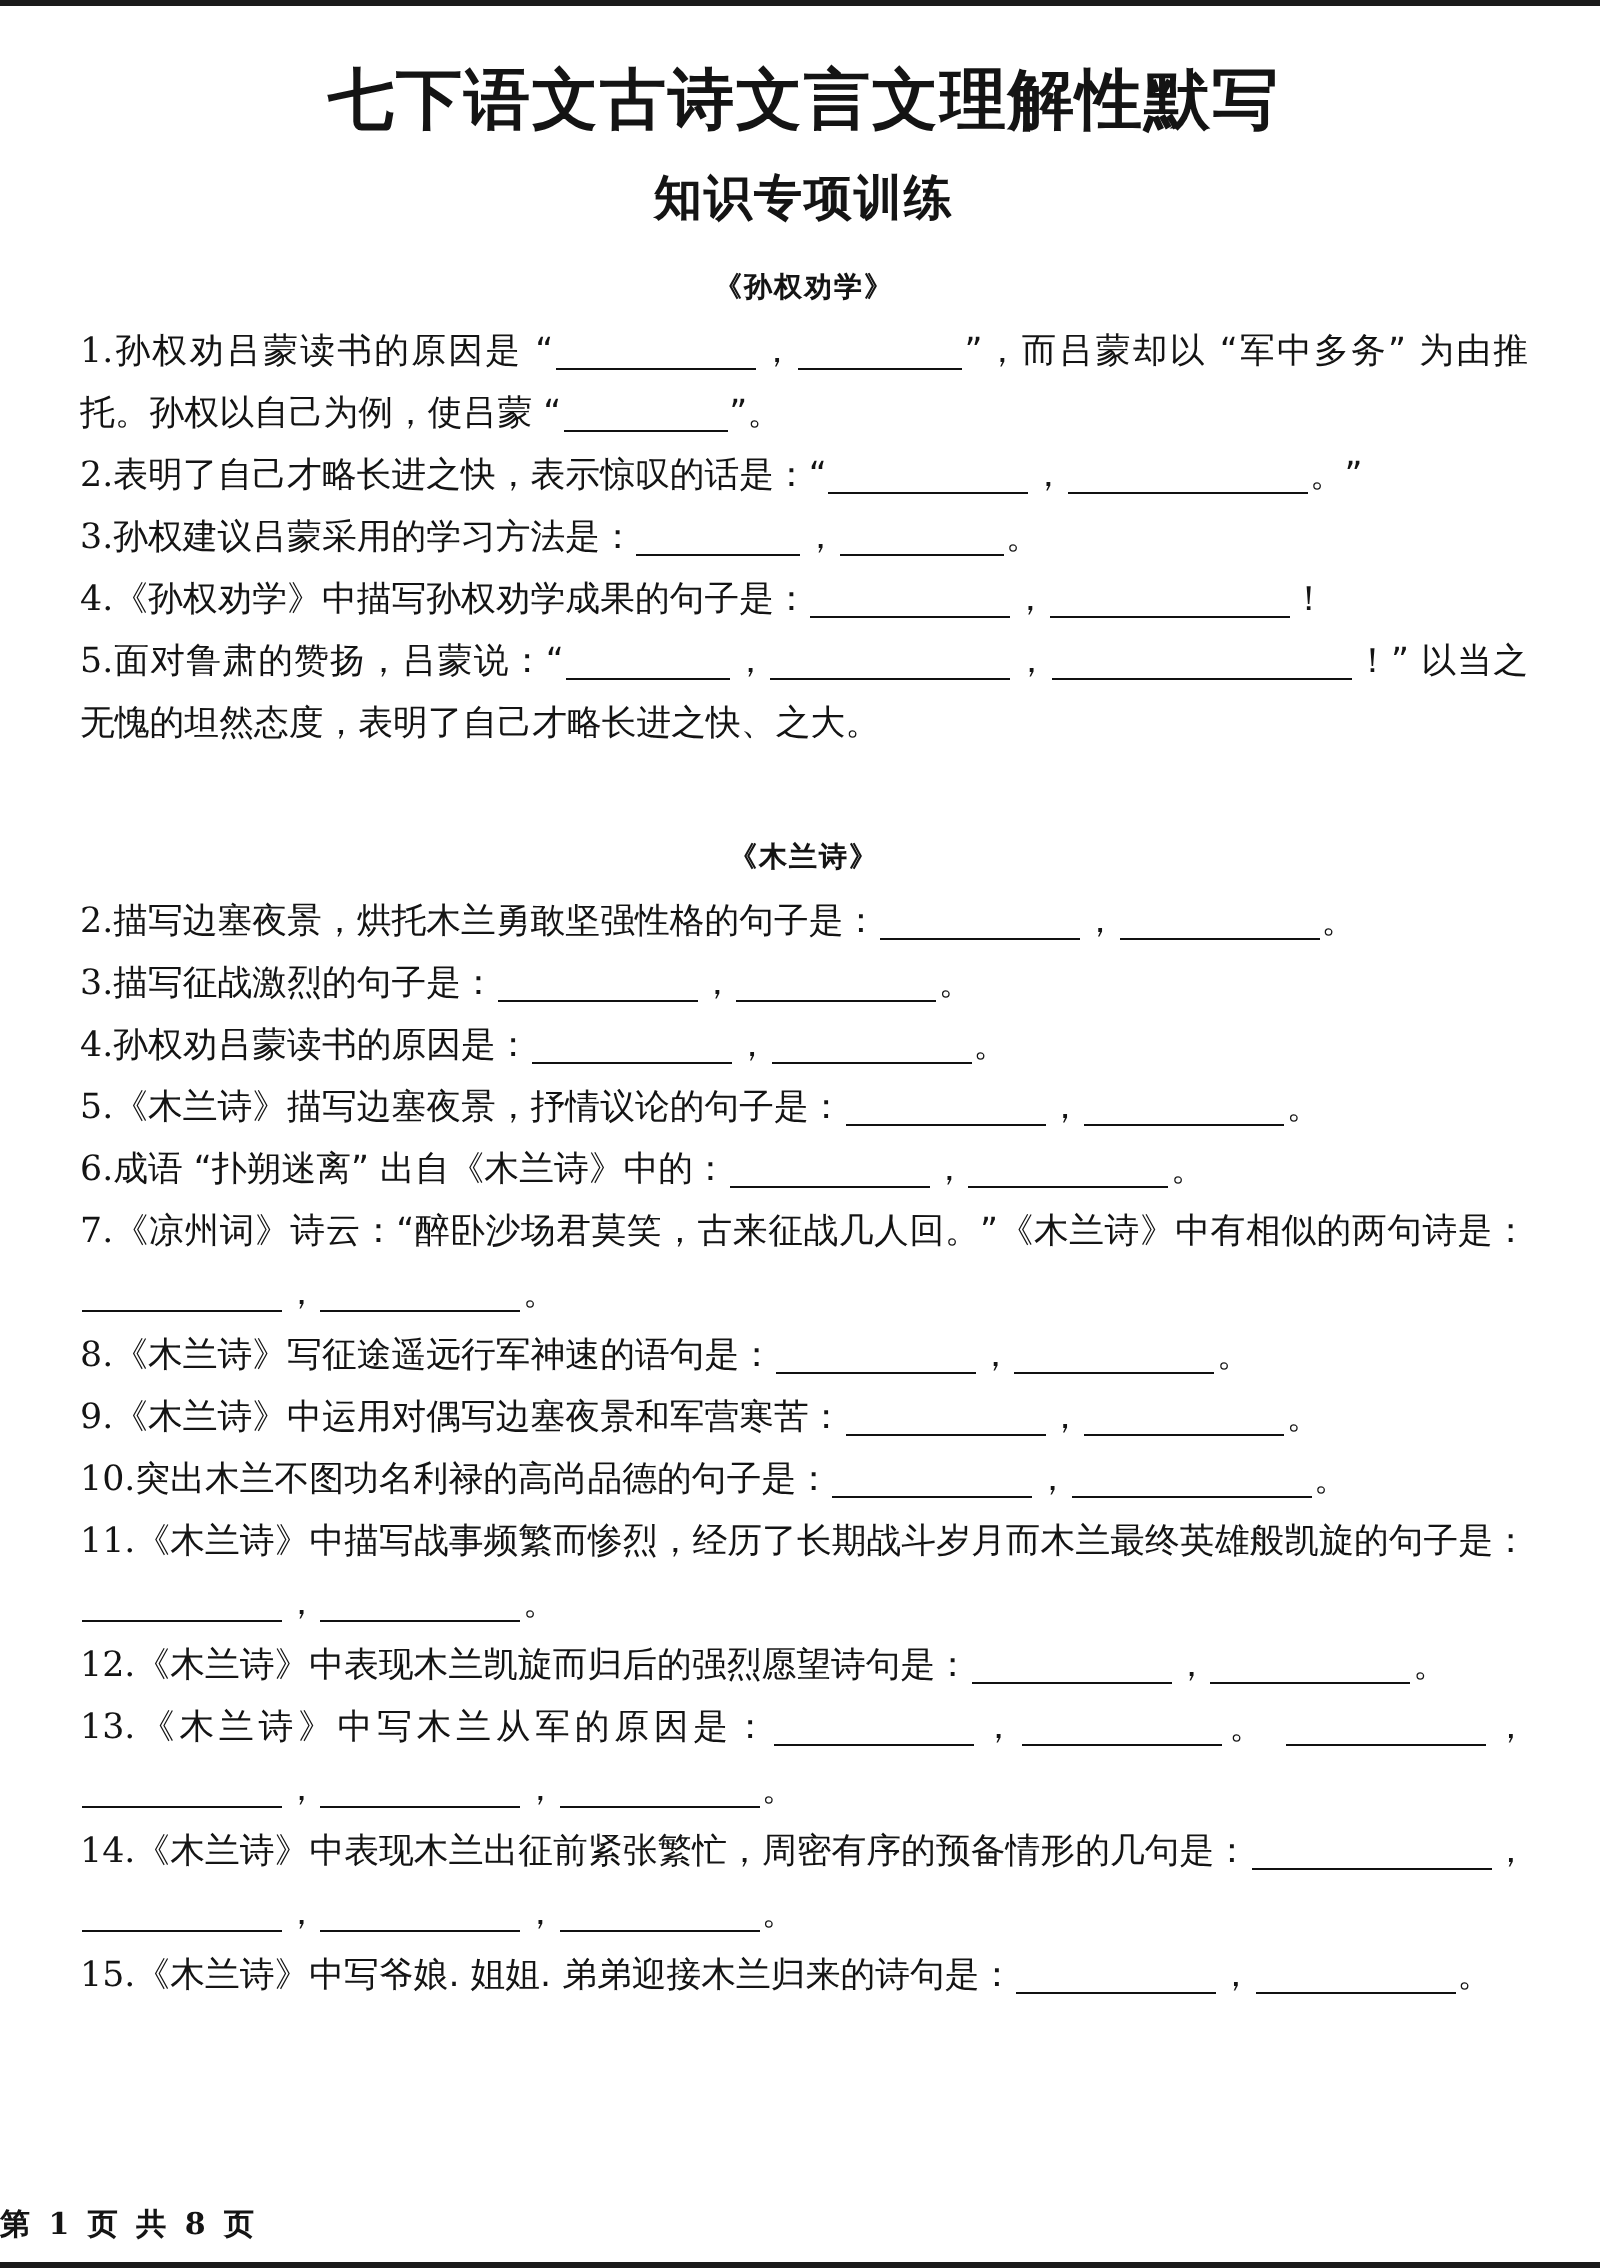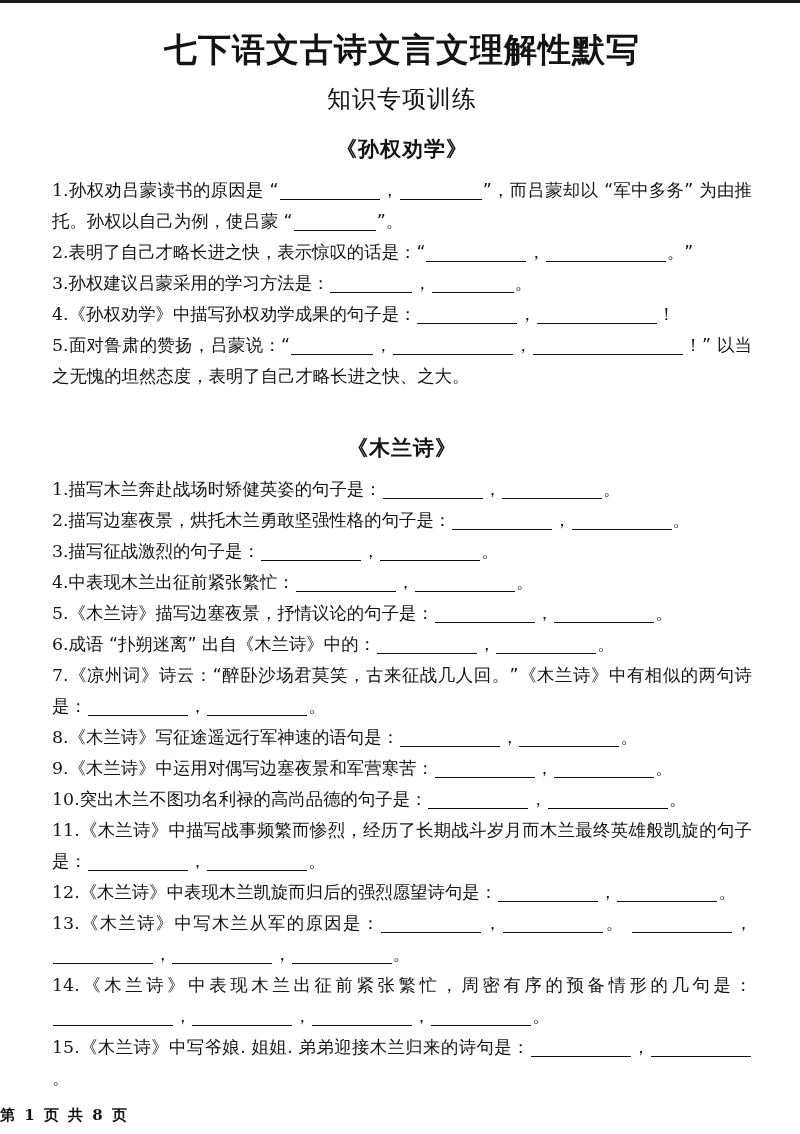--- a/index.html
+++ b/index.html
@@ -43,36 +43,36 @@
     text-align: center;
     font-size: 33px;
     font-weight: 700;
     letter-spacing: 1px;
     line-height: 1.25;
     margin: 8px 0 0 0;
   }
   .doc-subtitle {
     text-align: center;
     font-size: 24px;
-    font-weight: 400;
+    font-weight: 700;
     letter-spacing: 1px;
     line-height: 1.3;
     margin: 14px 0 0 0;
   }
   .section-title {
     text-align: center;
-    font-size: 21px;
+    font-size: 14px;
     font-weight: 700;
     letter-spacing: 1px;
     margin: 20px 0 8px 0;
   }
   .section-title.second { margin-top: 42px; }
 
   
-  .qlist { margin: 12px; }
+  .qlist { margin: 0; }
   .q {
     font-size: 17.4px;
     line-height: 31px;
     margin: 0;
     text-align: justify;
     text-justify: inter-character;
     word-break: break-all;
   }
   .q .num { font-family: "DejaVu Serif", "Liberation Serif", serif; }
 
@@ -117,24 +117,23 @@
         <div class="section-title">《孙权劝学》</div>
         <div class="qlist">
           <p class="q"><span class="num">1.</span><span>孙权劝吕蒙读书的原因是 “</span><span class="bl bl-l"></span><span>，</span><span class="bl bl-m"></span><span>”，而吕蒙却以 “军中多务” 为由推托。孙权以自己为例，使吕蒙 “</span><span class="bl bl-m"></span><span>”。</span></p>
           <p class="q"><span class="num">2.</span><span>表明了自己才略长进之快，表示惊叹的话是：“</span><span class="bl bl-l"></span><span>，</span><span class="bl bl-xl"></span><span>。”</span></p>
           <p class="q"><span class="num">3.</span><span>孙权建议吕蒙采用的学习方法是：</span><span class="bl bl-m"></span><span>，</span><span class="bl bl-m"></span><span>。</span></p>
           <p class="q"><span class="num">4.</span><span>《孙权劝学》中描写孙权劝学成果的句子是：</span><span class="bl bl-l"></span><span>，</span><span class="bl bl-xl"></span><span>！</span></p>
           <p class="q"><span class="num">5.</span><span>面对鲁肃的赞扬，吕蒙说：“</span><span class="bl bl-m"></span><span>，</span><span class="bl bl-xl"></span><span>，</span><span class="bl bl-xxl"></span><span>！” 以当之无愧的坦然态度，表明了自己才略长进之快、之大。</span></p>
         </div>
         <div class="section-title second">《木兰诗》</div>
         <div class="qlist">
-          <p class="q"><span class="num">1.</span><span>描写木兰奔赴战场时矫健英姿的句子是：</span><span class="bl bl-l"></span><span>，</span><span class="bl bl-l"></span><span>。</span></p>
           <p class="q"><span class="num">2.</span><span>描写边塞夜景，烘托木兰勇敢坚强性格的句子是：</span><span class="bl bl-l"></span><span>，</span><span class="bl bl-l"></span><span>。</span></p>
           <p class="q"><span class="num">3.</span><span>描写征战激烈的句子是：</span><span class="bl bl-l"></span><span>，</span><span class="bl bl-l"></span><span>。</span></p>
-          <p class="q"><span class="num">4.</span><span>中表现木兰出征前紧张繁忙：</span><span class="bl bl-l"></span><span>，</span><span class="bl bl-l"></span><span>。</span></p>
+          <p class="q"><span class="num">4.</span><span>孙权劝吕蒙读书的原因是：</span><span class="bl bl-l"></span><span>，</span><span class="bl bl-l"></span><span>。</span></p>
           <p class="q"><span class="num">5.</span><span>《木兰诗》描写边塞夜景，抒情议论的句子是：</span><span class="bl bl-l"></span><span>，</span><span class="bl bl-l"></span><span>。</span></p>
           <p class="q"><span class="num">6.</span><span>成语 “扑朔迷离” 出自《木兰诗》中的：</span><span class="bl bl-l"></span><span>，</span><span class="bl bl-l"></span><span>。</span></p>
           <p class="q"><span class="num">7.</span><span>《凉州词》诗云：“醉卧沙场君莫笑，古来征战几人回。”《木兰诗》中有相似的两句诗是：</span><span class="bl bl-l"></span><span>，</span><span class="bl bl-l"></span><span>。</span></p>
           <p class="q"><span class="num">8.</span><span>《木兰诗》写征途遥远行军神速的语句是：</span><span class="bl bl-l"></span><span>，</span><span class="bl bl-l"></span><span>。</span></p>
           <p class="q"><span class="num">9.</span><span>《木兰诗》中运用对偶写边塞夜景和军营寒苦：</span><span class="bl bl-l"></span><span>，</span><span class="bl bl-l"></span><span>。</span></p>
           <p class="q"><span class="num">10.</span><span>突出木兰不图功名利禄的高尚品德的句子是：</span><span class="bl bl-l"></span><span>，</span><span class="bl bl-xl"></span><span>。</span></p>
           <p class="q"><span class="num">11.</span><span>《木兰诗》中描写战事频繁而惨烈，经历了长期战斗岁月而木兰最终英雄般凯旋的句子是：</span><span class="bl bl-l"></span><span>，</span><span class="bl bl-l"></span><span>。</span></p>
           <p class="q"><span class="num">12.</span><span>《木兰诗》中表现木兰凯旋而归后的强烈愿望诗句是：</span><span class="bl bl-l"></span><span>，</span><span class="bl bl-l"></span><span>。</span></p>
           <p class="q"><span class="num">13.</span><span>《木兰诗》中写木兰从军的原因是：</span><span class="bl bl-l"></span><span>，</span><span class="bl bl-l"></span><span>。 </span><span class="bl bl-l"></span><span>，</span><span class="bl bl-l"></span><span>，</span><span class="bl bl-l"></span><span>，</span><span class="bl bl-l"></span><span>。</span></p>
           <p class="q"><span class="num">14.</span><span>《木兰诗》中表现木兰出征前紧张繁忙，周密有序的预备情形的几句是：</span><span class="bl bl-xl"></span><span>，</span><span class="bl bl-l"></span><span>，</span><span class="bl bl-l"></span><span>，</span><span class="bl bl-l"></span><span>。</span></p>

